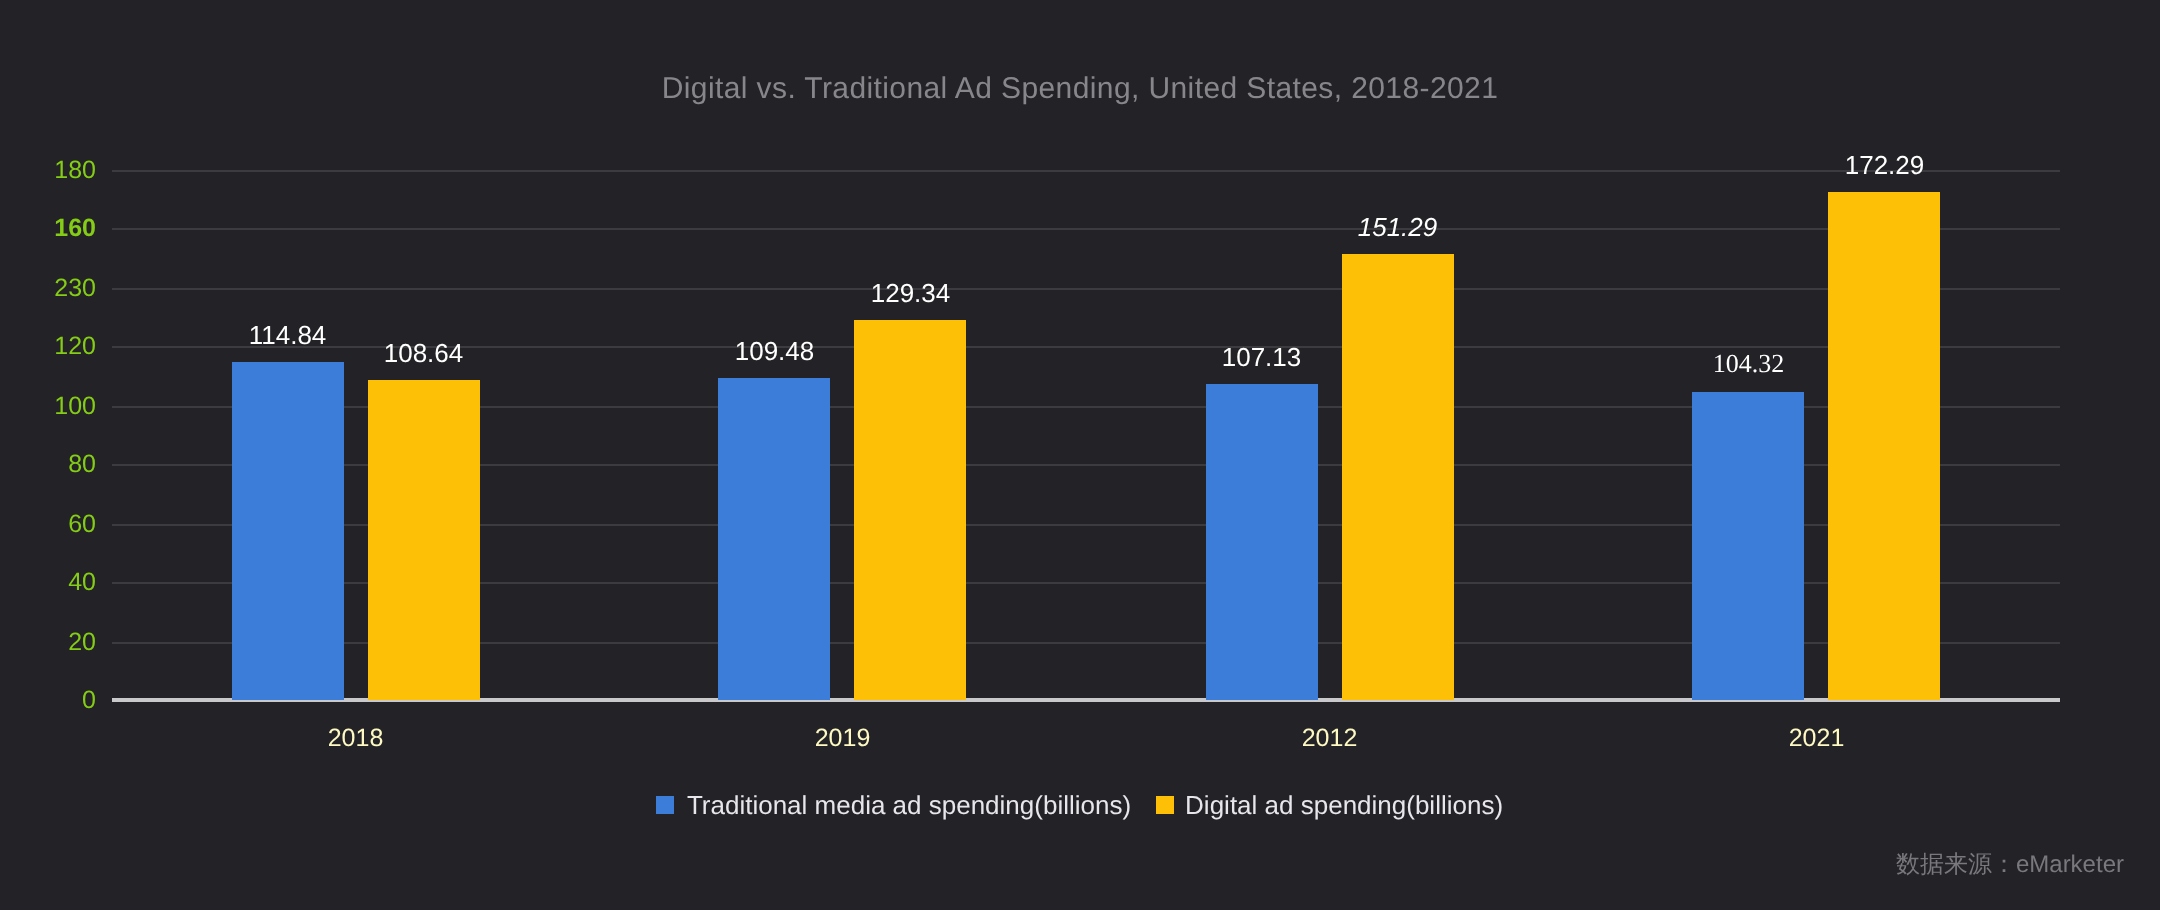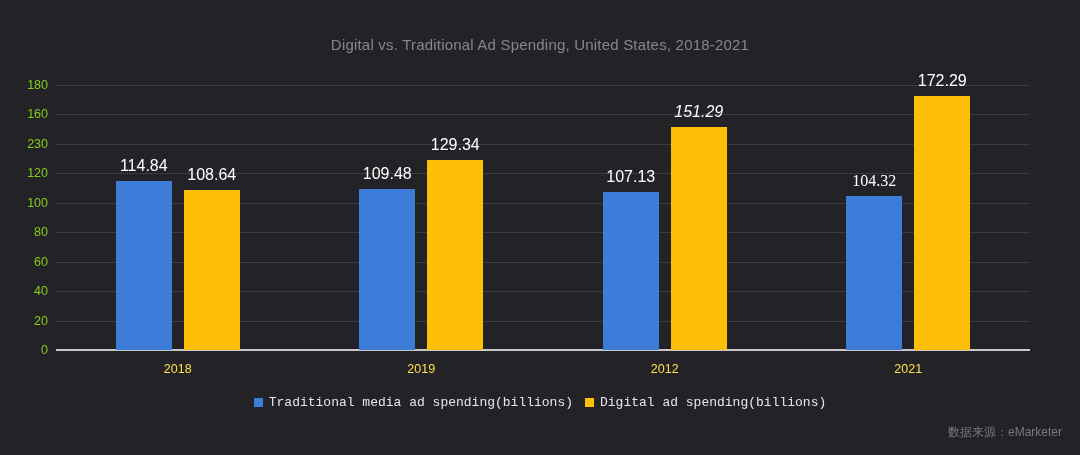--- a/index.html
+++ b/index.html
@@ -58,33 +58,33 @@
   
   .bar {
     position:absolute;
     bottom:0;
   }
   .bar.series0 { background:#3b7dd8; }
   .bar.series1 { background:#fdc006; }
   .bar-label {
     position:absolute;
     transform:translateX(-50%);
-    font-size:16px;
+    font-size:13px;
     color:#ffffff;
     white-space:nowrap;
     text-align:center;
   }
 
   
   .x-tick-lbl {
     position:absolute;
     top:362px;
     transform:translateX(-50%);
     font-size:12.5px;
-    color:#fde047;
+    color:#fef9c3;
     white-space:nowrap;
   }
 
   
   .legend {
     position:absolute;
     left:0; right:0; top:395px;
     display:flex;
     justify-content:center;
     align-items:center;
@@ -97,21 +97,20 @@
   }
   .legend-swatch {
     width:9px; height:9px;
     display:inline-block;
     flex:0 0 auto;
   }
   .legend-text {
     font-size:13px;
     color:#e6e6eb;
     white-space:nowrap;
-    font-family:Liberation Mono, monospace;
   }
 
   
   .source-note {
     position:absolute;
     right:18px; bottom:14px;
     font-size:12px;
     color:#78787d;
     white-space:nowrap;
   }
@@ -158,21 +157,21 @@
 
   <div class="y-ticks-wrap" id="y-ticks">
       <div class="y-tick-lbl" style="top: 265px;">0</div>
       <div class="y-tick-lbl" style="top: 235.556px;">20</div>
       <div class="y-tick-lbl" style="top: 206.111px;">40</div>
       <div class="y-tick-lbl" style="top: 176.667px;">60</div>
       <div class="y-tick-lbl" style="top: 147.222px;">80</div>
       <div class="y-tick-lbl" style="top: 117.778px;">100</div>
       <div class="y-tick-lbl" style="top: 88.3333px;">120</div>
       <div class="y-tick-lbl" style="top: 58.8889px;">230</div>
-      <div class="y-tick-lbl" style="top: 29.4444px;">160</div>
+      <div class="y-tick-lbl" style="top: 29.4444px; font-weight: bold;">160</div>
       <div class="y-tick-lbl" style="top: 0px;">180</div>
     </div>
 
   <div id="x-ticks">
       <div class="x-tick-lbl" style="left: 177.75px;">2018</div>
       <div class="x-tick-lbl" style="left: 421.25px;">2019</div>
       <div class="x-tick-lbl" style="left: 664.75px;">2012</div>
       <div class="x-tick-lbl" style="left: 908.25px;">2021</div>
     </div>
 

